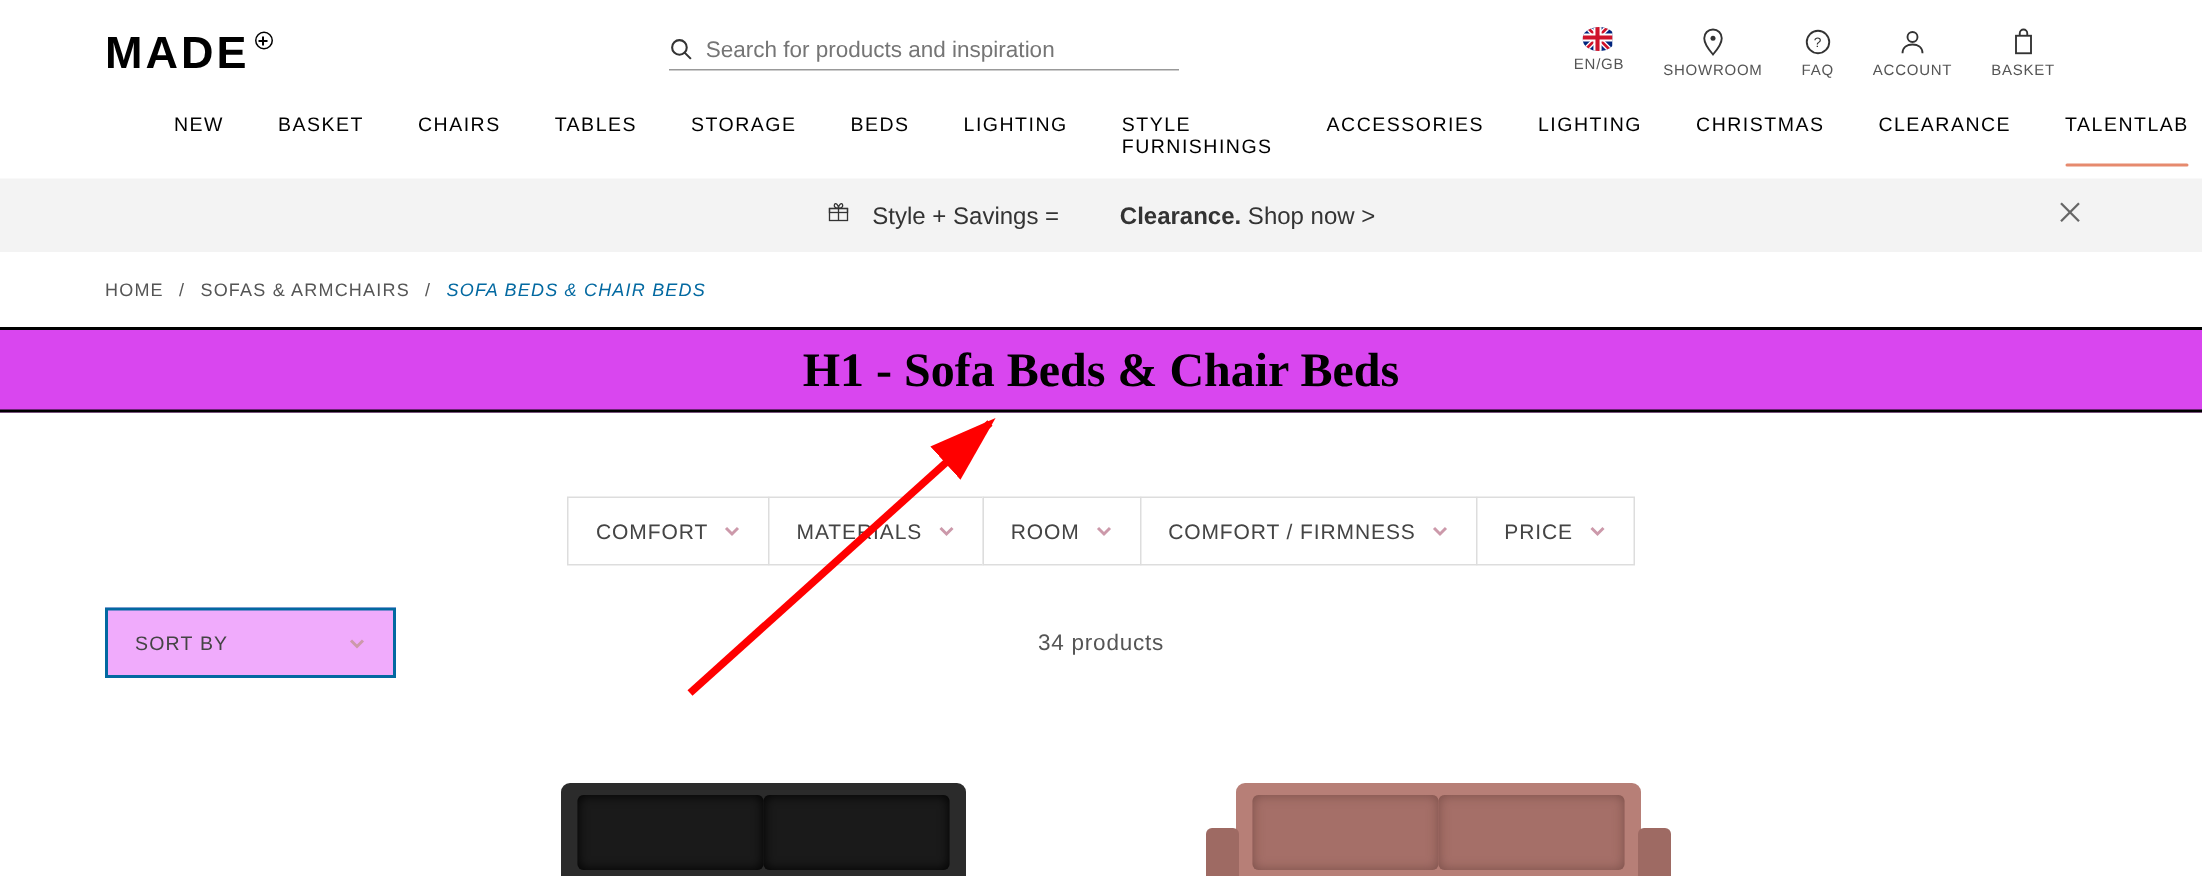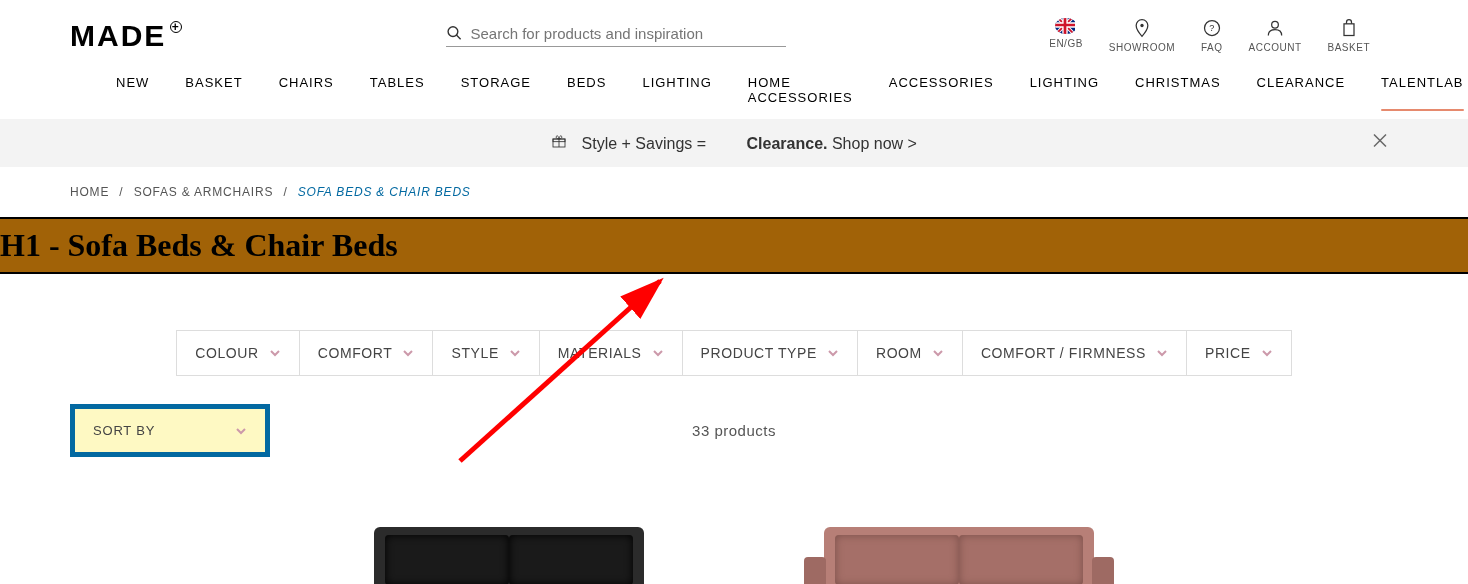--- a/index.html
+++ b/index.html
@@ -32,37 +32,37 @@
   .promo .close { position:absolute; right:80px; top:50%; transform:translateY(-50%); font-size:18px; color:#666; cursor:pointer;}
   .promo .gift { margin-right:10px; }
 
   
   .breadcrumb { padding: 18px 70px; font-size:12px; letter-spacing:0.8px; color:#555;}
   .breadcrumb a { color:#555; text-decoration:none; cursor:pointer;}
   .breadcrumb .sep { margin:0 6px; }
   .breadcrumb .current { color:#0369a1;font-style:italic; }
 
   
-  .h1-banner { background:#a16207; border-top:2px solid #000; border-bottom:2px solid #000; padding:8px 0;}
+  .h1-banner { background:#d946ef; border-top:2px solid #000; border-bottom:2px solid #000; text-align:center; padding:8px 0;}
   .h1-banner h1 { font-family: Georgia, 'Times New Roman', serif; font-weight:900; font-size:32px; }
 
   
   .arrow-wrap { position:relative; height:0; }
   .arrow-svg { position:absolute; left:440px; top:-8px; pointer-events:none;}
 
   
   .filters { display:flex; justify-content:center; gap:0; margin-top:56px; }
   .filter-btn { border:1px solid #ddd; padding:14px 18px; font-size:14px; letter-spacing:0.6px; color:#444; display:flex; align-items:center; gap:10px; cursor:pointer; background:#fff; margin-left:-1px;}
   .filter-btn:first-child{ margin-left:0;}
   .chev { width:12px; height:12px; }
   .chev path { stroke:#c9a; stroke-width:2; fill:none;}
 
   
   .list-controls { display:flex; align-items:center; padding: 28px 70px 0 70px; position:relative;}
-  .sort-btn { border:5px solid #0369a1; padding:14px 18px; font-size:13px; letter-spacing:0.8px; color:#444; display:flex; align-items:center; gap:80px; cursor:pointer; background:#fef9c3;}
+  .sort-btn { border:2px solid #0369a1; padding:14px 18px; font-size:13px; letter-spacing:0.8px; color:#444; display:flex; align-items:center; gap:80px; cursor:pointer; background:#f0abfc;}
   .count { position:absolute; left:50%; transform:translateX(-50%); font-size:15px; color:#555; letter-spacing:0.5px;}
 
   
   .products { display:flex; justify-content:center; gap:180px; margin-top:70px; padding-bottom:0;}
   .product { width:270px; height:90px; position:relative; }
   .sofa { width:100%; height:70px; border-radius:6px 6px 2px 2px; position:relative;}
   .sofa::before, .sofa::after { content:""; position:absolute; top:8px; width:46%; height:50px; border-radius:4px; }
   .sofa::before { left:4%; }
   .sofa::after { right:4%; }
   .sofa.dark { background:#2b2b2b; }
@@ -139,21 +139,21 @@
   </div>
 
   <nav class="main-nav">
     <a>NEW</a>
     <a>BASKET</a>
     <a>CHAIRS</a>
     <a>TABLES</a>
     <a>STORAGE</a>
     <a>BEDS</a>
     <a>LIGHTING</a>
-    <a>HOME ACCESSORIES</a>
+    <a>STYLE FURNISHINGS</a>
     <a>ACCESSORIES</a>
     <a>LIGHTING</a>
     <a>CHRISTMAS</a>
     <a>CLEARANCE</a>
     <a class="nav-talentlab">TALENTLAB</a>
     <a class="nav-ideas">IDEAS</a>
   </nav>
 
   <div class="promo">
     <span class="gift">
@@ -191,45 +191,27 @@
           <marker id="ah" markerWidth="10" markerHeight="10" refX="8" refY="3" orient="auto">
             <path d="M0,0 L0,6 L9,3 z" fill="#ff0000"></path>
           </marker>
         </defs>
       <line x1="20" y1="195" x2="220" y2="15" stroke="#ff0000" stroke-width="5" marker-end="url(#ah)"></line>
     </svg>
   </div>
 
   <div class="filters">
     <button class="filter-btn">
-        <span>COLOUR</span>
-        <svg class="chev" viewBox="0 0 12 12">
-          <path d="M2 4 L6 8 L10 4"></path>
-        </svg>
-      </button>
-    <button class="filter-btn">
         <span>COMFORT</span>
         <svg class="chev" viewBox="0 0 12 12">
           <path d="M2 4 L6 8 L10 4"></path>
         </svg>
       </button>
     <button class="filter-btn">
-        <span>STYLE</span>
-        <svg class="chev" viewBox="0 0 12 12">
-          <path d="M2 4 L6 8 L10 4"></path>
-        </svg>
-      </button>
-    <button class="filter-btn">
         <span>MATERIALS</span>
-        <svg class="chev" viewBox="0 0 12 12">
-          <path d="M2 4 L6 8 L10 4"></path>
-        </svg>
-      </button>
-    <button class="filter-btn">
-        <span>PRODUCT TYPE</span>
         <svg class="chev" viewBox="0 0 12 12">
           <path d="M2 4 L6 8 L10 4"></path>
         </svg>
       </button>
     <button class="filter-btn">
         <span>ROOM</span>
         <svg class="chev" viewBox="0 0 12 12">
           <path d="M2 4 L6 8 L10 4"></path>
         </svg>
       </button>
@@ -247,21 +229,21 @@
       </button>
   </div>
 
   <div class="list-controls">
     <button class="sort-btn">
       <span>SORT BY</span>
       <svg class="chev" viewBox="0 0 12 12">
           <path d="M2 4 L6 8 L10 4"></path>
         </svg>
     </button>
-    <div class="count">33 products</div>
+    <div class="count">34 products</div>
   </div>
 
   <div class="products">
     <div class="product">
       <div class="sofa dark"></div>
     </div>
     <div class="product">
       <div class="sofa pink">
         <div class="armrest-l"></div>
         <div class="armrest-r"></div>

